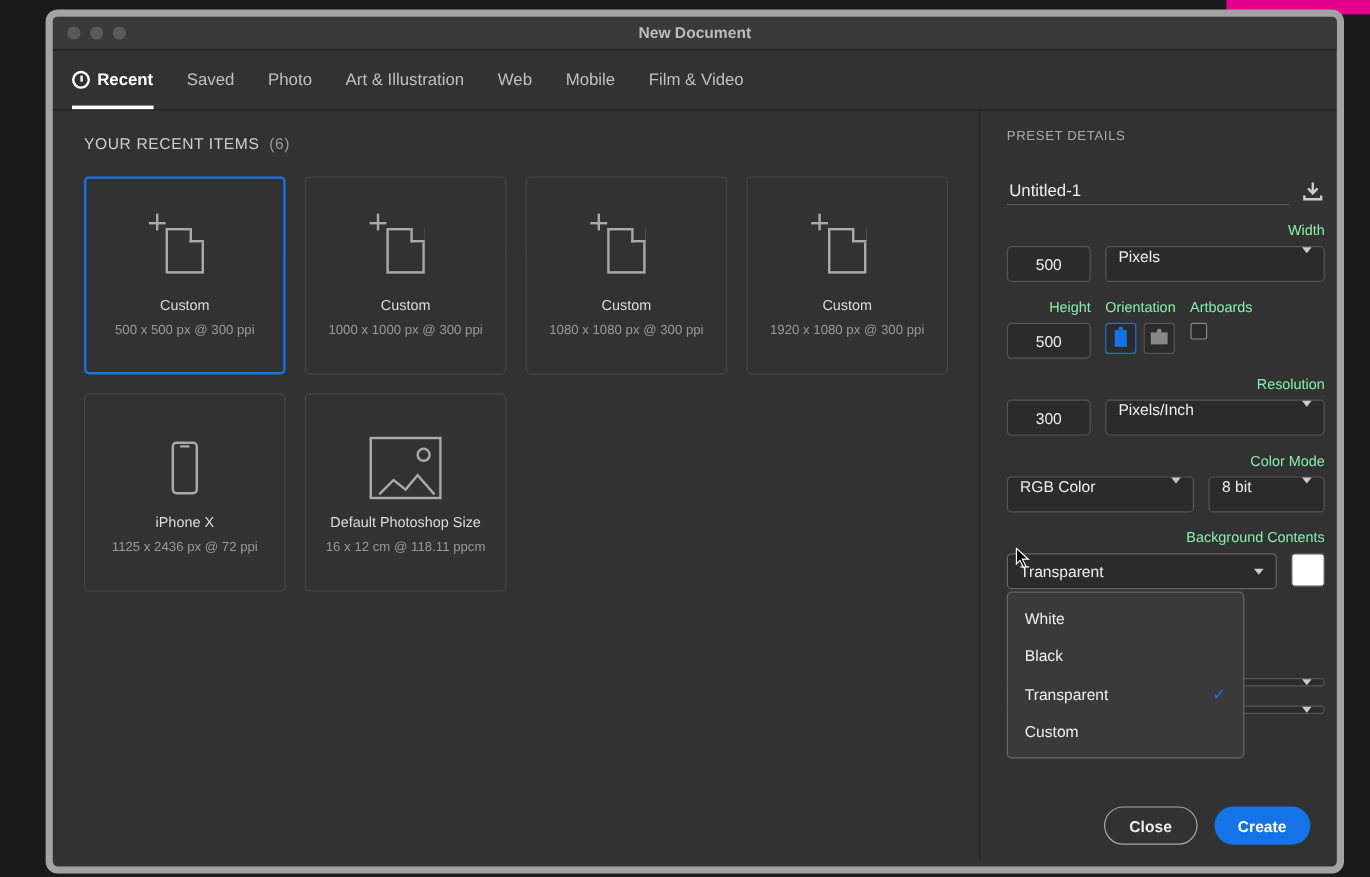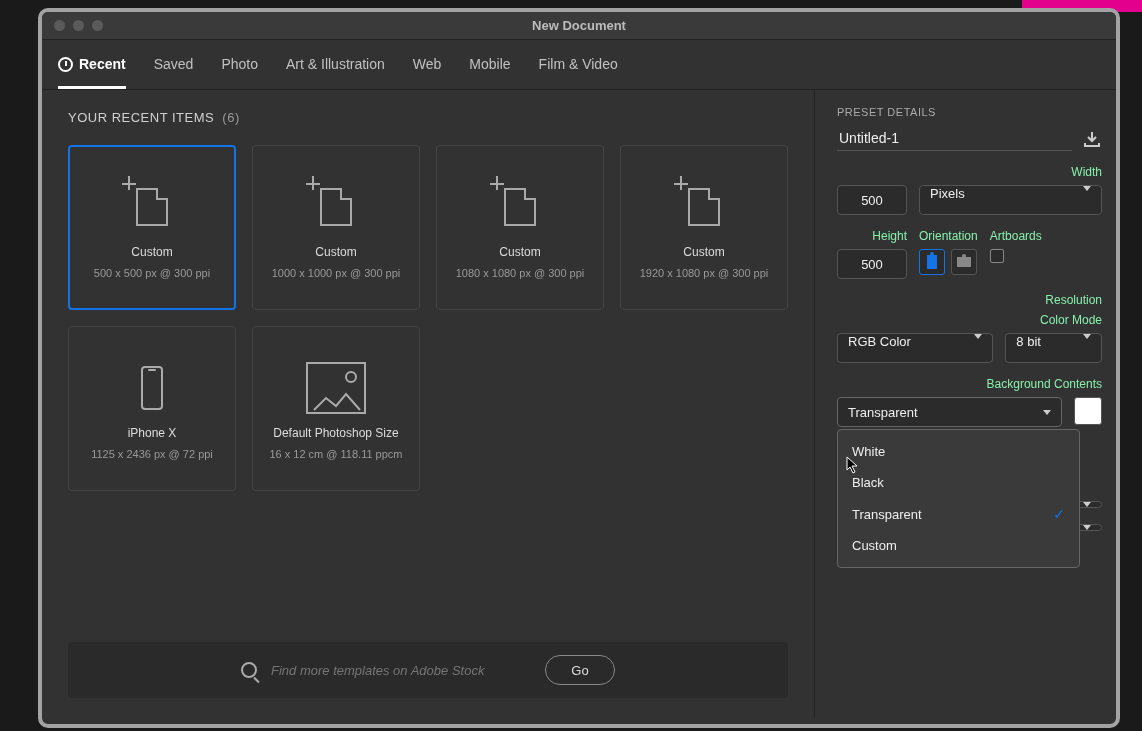--- a/index.html
+++ b/index.html
@@ -21,21 +21,21 @@
   background: #e3008c;
 }
 .dialog {
   position: absolute;
   top: 8px;
   left: 38px;
   width: 1082px;
   height: 720px;
   background: #323232;
   border-radius: 10px;
-  border: 4px solid #a3a3a3;
+  border: 6px solid #a3a3a3;
   overflow: hidden;
 }
 .titlebar {
   height: 28px;
   background: #3a3a3a;
   display: flex;
   align-items: center;
   position: relative;
   border-bottom: 1px solid #222;
 }
@@ -271,21 +271,21 @@
   width: 310px;
   padding: 16px 22px;
   display: flex;
   flex-direction: column;
   overflow: visible;
 }
 .preset-details-label {
   font-size: 11px;
   letter-spacing: 0.5px;
   color: #aaa;
-  margin-bottom: 8px;
+  margin-bottom: 26px;
 }
 .name-row {
   display: flex;
   align-items: center;
   gap: 10px;
   margin-bottom: 14px;
 }
 .name-input {
   background: transparent;
   border: none;
@@ -380,21 +380,21 @@
   height: 28px;
   border: 1px solid #555;
   border-radius: 3px;
   background: #fff;
   cursor: pointer;
 }
 .dropdown-menu {
   position: absolute;
   top: 32px;
   left: 0;
-  width: 243px;
+  width: 198px;
   background: #3a3a3a;
   border: 1px solid #666;
   border-radius: 4px;
   z-index: 10;
   padding: 6px 0;
 }
 .dropdown-item {
   padding: 8px 14px;
   font-size: 13px;
   color: #eee;
@@ -538,25 +538,20 @@
                 <svg width="54" height="20">
                   <polyline points="2,18 14,6 24,14 34,2 48,18" stroke="#aaa" stroke-width="2" fill="none"></polyline>
                 </svg>
               </div>
           </div>
           <div class="preset-name">Default Photoshop Size</div>
           <div class="preset-sub">16 x 12 cm @ 118.11 ppcm</div>
         </div>
       </div>
 
-      <div class="search-footer">
-        <span class="search-icon"></span>
-        <input class="search-input" placeholder="Find more templates on Adobe Stock" style="">
-        <button class="go-btn">Go</button>
-      </div>
     </div>
 
     <div class="right-panel">
       <div class="preset-details-label">PRESET DETAILS</div>
       <div class="name-row">
         <input class="name-input" value="Untitled-1" style="">
         <span class="import-icon">
           <svg width="20" height="20" viewBox="0 0 20 20">
               <path d="M3 14v3h14v-3M10 3v9M6 8l4 4 4-4" stroke="#ccc" stroke-width="2" fill="none"></path>
             </svg>
@@ -588,20 +583,27 @@
               </div>
           </div>
         </div>
         <div class="col">
           <div class="field-label">Artboards</div>
           <div class="checkbox"></div>
         </div>
       </div>
 
       <div class="field-label">Resolution</div>
+      <div class="row">
+        <input class="num-input" value="300" style="">
+        <div class="select">
+          <span>Pixels/Inch</span>
+          <span class="chevron"></span>
+        </div>
+      </div>
 
       <div class="field-label">Color Mode</div>
       <div class="row">
         <div class="select" style="flex:1.8">
           <span>RGB Color</span>
           <span class="chevron"></span>
         </div>
         <div class="select" style="flex:1">
           <span>8 bit</span>
           <span class="chevron"></span>
@@ -640,17 +642,21 @@
             <span class="chevron"></span>
           </div>
         <div class="select">
             <span></span>
             <span class="chevron"></span>
           </div>
       </div>
     </div>
   </div>
 
+  <div class="dialog-footer">
+    <button class="btn btn-close">Close</button>
+    <button class="btn btn-create">Create</button>
+  </div>
 </div>
 
 <svg class="cursor-arrow" width="14" height="18">
   <path d="M1 1 L1 14 L4 11 L7 17 L9 16 L6 10 L11 10 Z" fill="#000" stroke="#fff" stroke-width="1"></path>
 </svg>
 
 </body></html>

